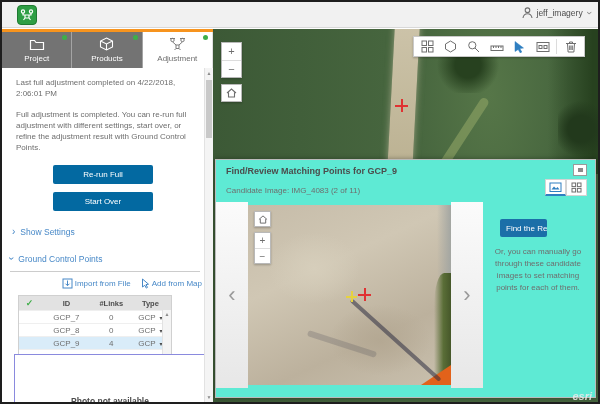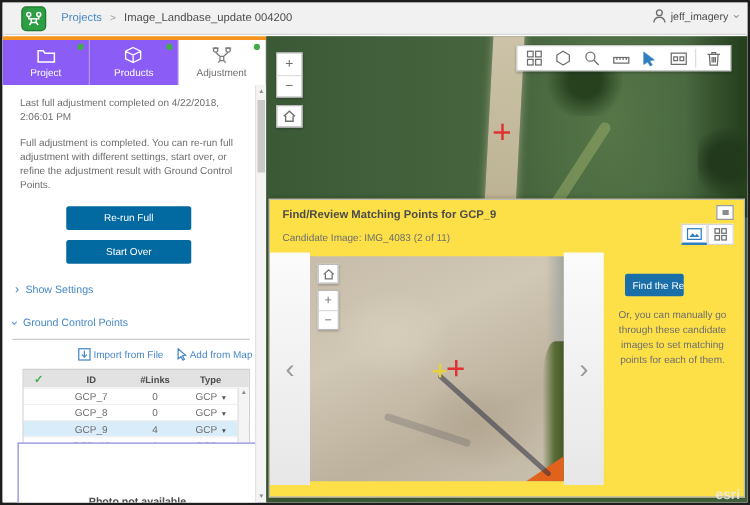--- a/index.html
+++ b/index.html
@@ -12,21 +12,21 @@
   .crumb { position:absolute; left:47px; top:7px; font-size:9px; }
   .crumb .root { color:#4788c7; }
   .crumb .sep { color:#9a9a9a; margin:0 4px; font-size:8px; }
   .crumb .cur { color:#4c4c4c; }
   .userbox { position:absolute; right:8px; top:5px; display:flex; align-items:center; gap:4px; font-size:8.5px; color:#4c4c4c; }
   .chev-down { display:inline-block; transform:rotate(90deg); color:#8a8a8a; font-size:10px; line-height:8px; }
 
   
   .sidebar { position:absolute; left:0; top:27px; width:211px; bottom:0; background:#fff; }
   .tabbar { position:absolute; left:0; top:0; right:0; height:39px; display:flex; border-top:3px solid #f7941e; }
-  .tab { flex:1; position:relative; background:#8b5cf6; color:#fff; text-align:center; font-size:8px; padding-top:4px; cursor:pointer; border-right:1px solid rgba(255,255,255,.35); }
+  .tab { flex:1; position:relative; background:#737373; color:#fff; text-align:center; font-size:8px; padding-top:4px; cursor:pointer; border-right:1px solid rgba(255,255,255,.35); }
   .tab.active { background:#fff; color:#6e6e6e; border-right:1px solid #e0e0e0; }
   .tab .dot { position:absolute; top:3px; right:4px; width:5px; height:5px; border-radius:50%; background:#3fae49; }
   .tab .ticn { height:16px; display:flex; align-items:center; justify-content:center; }
   .tab .tlabel { display:block; margin-top:2px; }
 
   .scontent { position:absolute; left:0; top:39px; right:9px; bottom:0; overflow:hidden; }
   .sb-scroll { position:absolute; right:0; top:39px; bottom:0; width:9px; background:#f4f4f4; border-left:1px solid #e2e2e2; }
   .sb-scroll .arr { position:absolute; left:0; width:8px; text-align:center; font-size:5px; color:#8a8a8a; }
   .sb-scroll .thumb { position:absolute; left:1px; right:1px; top:12px; height:58px; background:#c9c9c9; }
   .tb-scroll { position:absolute; right:0; top:14px; bottom:0; width:9px; background:#f4f4f4; border-left:1px solid #e2e2e2; }
@@ -38,21 +38,21 @@
   .bluebtn + .bluebtn { margin-top:8px; }
   .linkrow { margin:15px 0 0 10px; font-size:8.5px; color:#4788c7; cursor:pointer; }
   .linkrow .gt { display:inline-block; font-size:10px; margin-right:5px; }
   .gcp-head { margin:16px 0 0 8px; font-size:8.5px; color:#4788c7; cursor:pointer; }
   .gcp-head .gt { display:inline-block; transform:rotate(90deg); font-size:10px; margin-right:5px; }
   .divider { margin:7px 4px 0 8px; border-top:1px solid #cccccc; }
   .importrow { margin:6px 2px 0 0; display:flex; justify-content:flex-end; align-items:flex-start; gap:4px; font-size:8px; color:#4788c7; }
   .importrow .lnk { display:flex; align-items:center; gap:2px; cursor:pointer; }
   .importrow .lnk + .lnk { margin-left:6px; }
 
-  .gcptable { position:relative; margin:6px 4px 0 16px; width:182px; border:1px solid #d0d0d0; font-size:8px; }
+  .gcptable { position:relative; margin:6px 4px 0 16px; width:154px; border:1px solid #d0d0d0; font-size:8px; }
   .trow, .throw { display:flex; align-items:center; height:13px; }
   .throw { height:14px; background:#e2e2e2; font-weight:bold; color:#4c4c4c; font-size:7.5px; }
   .trow { background:#fff; border-top:1px solid #efefef; color:#6e6e6e; }
   .trow.sel { background:#d9ecf9; }
   .c-chk { width:24px; text-align:center; }
   .c-id  { width:60px; text-align:center; }
   .c-lnk { width:42px; text-align:center; }
   .c-typ { width:47px; text-align:center; position:relative; }
   .c-typ .caret { color:#4c4c4c; font-size:6px; margin-left:4px; }
   .throw .c-chk::before { content:"✓"; color:#3fae49; font-size:9px; }
@@ -85,21 +85,21 @@
 
   .cross { position:absolute; width:13px; height:13px; }
   .cross::before { content:""; position:absolute; left:5.5px; top:0; width:2px; height:13px; background:currentColor; }
   .cross::after  { content:""; position:absolute; top:5.5px; left:0; width:13px; height:2px; background:currentColor; }
   .cross.red { color:#e03232; }
   .cross.yellow { color:#e6d23e; width:11px; height:11px; }
   .cross.yellow::before { left:4.5px; height:11px; }
   .cross.yellow::after { top:4.5px; width:11px; }
 
   
-  .panel { position:absolute; left:2px; right:2px; top:130px; bottom:4px; background:#fde047; border:1px solid #bbb; box-shadow:0 0 5px rgba(0,0,0,.35); }
+  .panel { position:absolute; left:2px; right:2px; top:130px; bottom:4px; background:#5eead4; border:1px solid #bbb; box-shadow:0 0 5px rgba(0,0,0,.35); }
   .p-title { position:absolute; left:10px; top:6px; font-size:9px; font-weight:bold; color:#4c4c4c; }
   .p-sub { position:absolute; left:10px; top:26px; font-size:8px; color:#6e6e6e; }
   .popout { position:absolute; right:8px; top:4px; width:14px; height:12px; border:1px solid #9a9a9a; background:#fff; cursor:pointer; }
   .popout::before { content:""; position:absolute; left:4px; top:3px; width:5px; height:4px; background:#8a8a8a; }
   .toggles { position:absolute; right:8px; top:19px; display:flex; }
   .tg-btn { width:21px; height:17px; border:1px solid #d4d4d4; background:#fff; display:flex; align-items:center; justify-content:center; cursor:pointer; }
   .tg-btn.active { border-bottom:2px solid #2f7fc1; }
 
   .viewer { position:absolute; left:0; right:112px; top:42px; bottom:9px; display:flex; }
   .arrstrip { width:32px; background:linear-gradient(180deg,#fbfbfb,#e7e7e7); display:flex; align-items:center; justify-content:center; color:#9a9a9a; font-size:22px; cursor:pointer; user-select:none; }
@@ -110,43 +110,38 @@
   .veg { position:absolute; right:0; top:38%; bottom:0; width:17px; background:linear-gradient(90deg,rgba(90,110,55,0),#5a6e37 55%,#46572a); border-top-left-radius:60% 30%; }
   .orange-corner { position:absolute; right:0; bottom:0; width:0; height:0; border-bottom:20px solid #e2621b; border-left:30px solid transparent; }
   .shadow-main { position:absolute; left:103px; top:93px; width:120px; height:4px; background:rgba(45,45,66,.55); transform:rotate(42deg); transform-origin:left center; border-radius:2px; }
   .shadow-faint { position:absolute; left:58px; top:136px; width:72px; height:6px; background:rgba(70,70,80,.22); transform:rotate(18deg); border-radius:3px; }
   .img-zoom { position:absolute; left:6px; top:6px; width:17px; }
   .img-zoom .zc-btn { height:15px; font-size:10px; }
   .img-zoom .homebox { height:16px; margin-top:0; margin-bottom:5px; }
 
   .textcol { position:absolute; right:0; top:42px; width:112px; bottom:9px; padding:8px 9px 0 7px; text-align:center; font-size:8px; line-height:12px; color:#6e6e6e; }
   .findbtn { display:block; margin:9px 0 9px 10px; width:47px; height:18px; overflow:hidden; white-space:nowrap; background:#1b6fa8; color:#fff; border:none; border-radius:2px; font-size:8px; font-family:"Liberation Sans",sans-serif; text-align:left; padding-left:6px; cursor:pointer; }
-  .esri { position:absolute; right:6px; bottom:0px; font-size:11px; font-weight:bold; color:rgba(235,235,235,.85); z-index:6; }
+  .esri { position:absolute; right:6px; bottom:0px; font-size:11px; font-weight:bold; font-style:italic; color:rgba(235,235,235,.85); z-index:6; }
 
   svg { display:block; }
 </style>
 </head>
 <body>
 
 <div class="win">
 
   <div class="hdr">
     <div class="logo">
       <svg width="14" height="14" viewBox="0 0 14 14">
           <g stroke="#fff" stroke-width="1.2" fill="none">
             <circle cx="3" cy="3.5" r="1.6"></circle>
             <circle cx="11" cy="3.5" r="1.6"></circle>
             <path d="M3 5v2h8V5M5 7v3h4V7M5 10l-1.5 2M9 10l1.5 2"></path>
           </g>
         </svg>
-    </div>
-    <div class="crumb">
-      <span class="root">Projects</span>
-      <span class="sep">&gt;</span>
-      <span class="cur">Image_Landbase_update 004200</span>
     </div>
     <div class="userbox">
       <svg width="11" height="12" viewBox="0 0 11 12">
           <g stroke="#6e6e6e" stroke-width="1.1" fill="none">
             <circle cx="5.5" cy="3.2" r="2.3"></circle>
             <path d="M1 11c.4-2.8 2.2-4.2 4.5-4.2S9.6 8.2 10 11"></path>
           </g>
         </svg>
       <span>jeff_imagery</span>
       <span class="chev-down">›</span>

